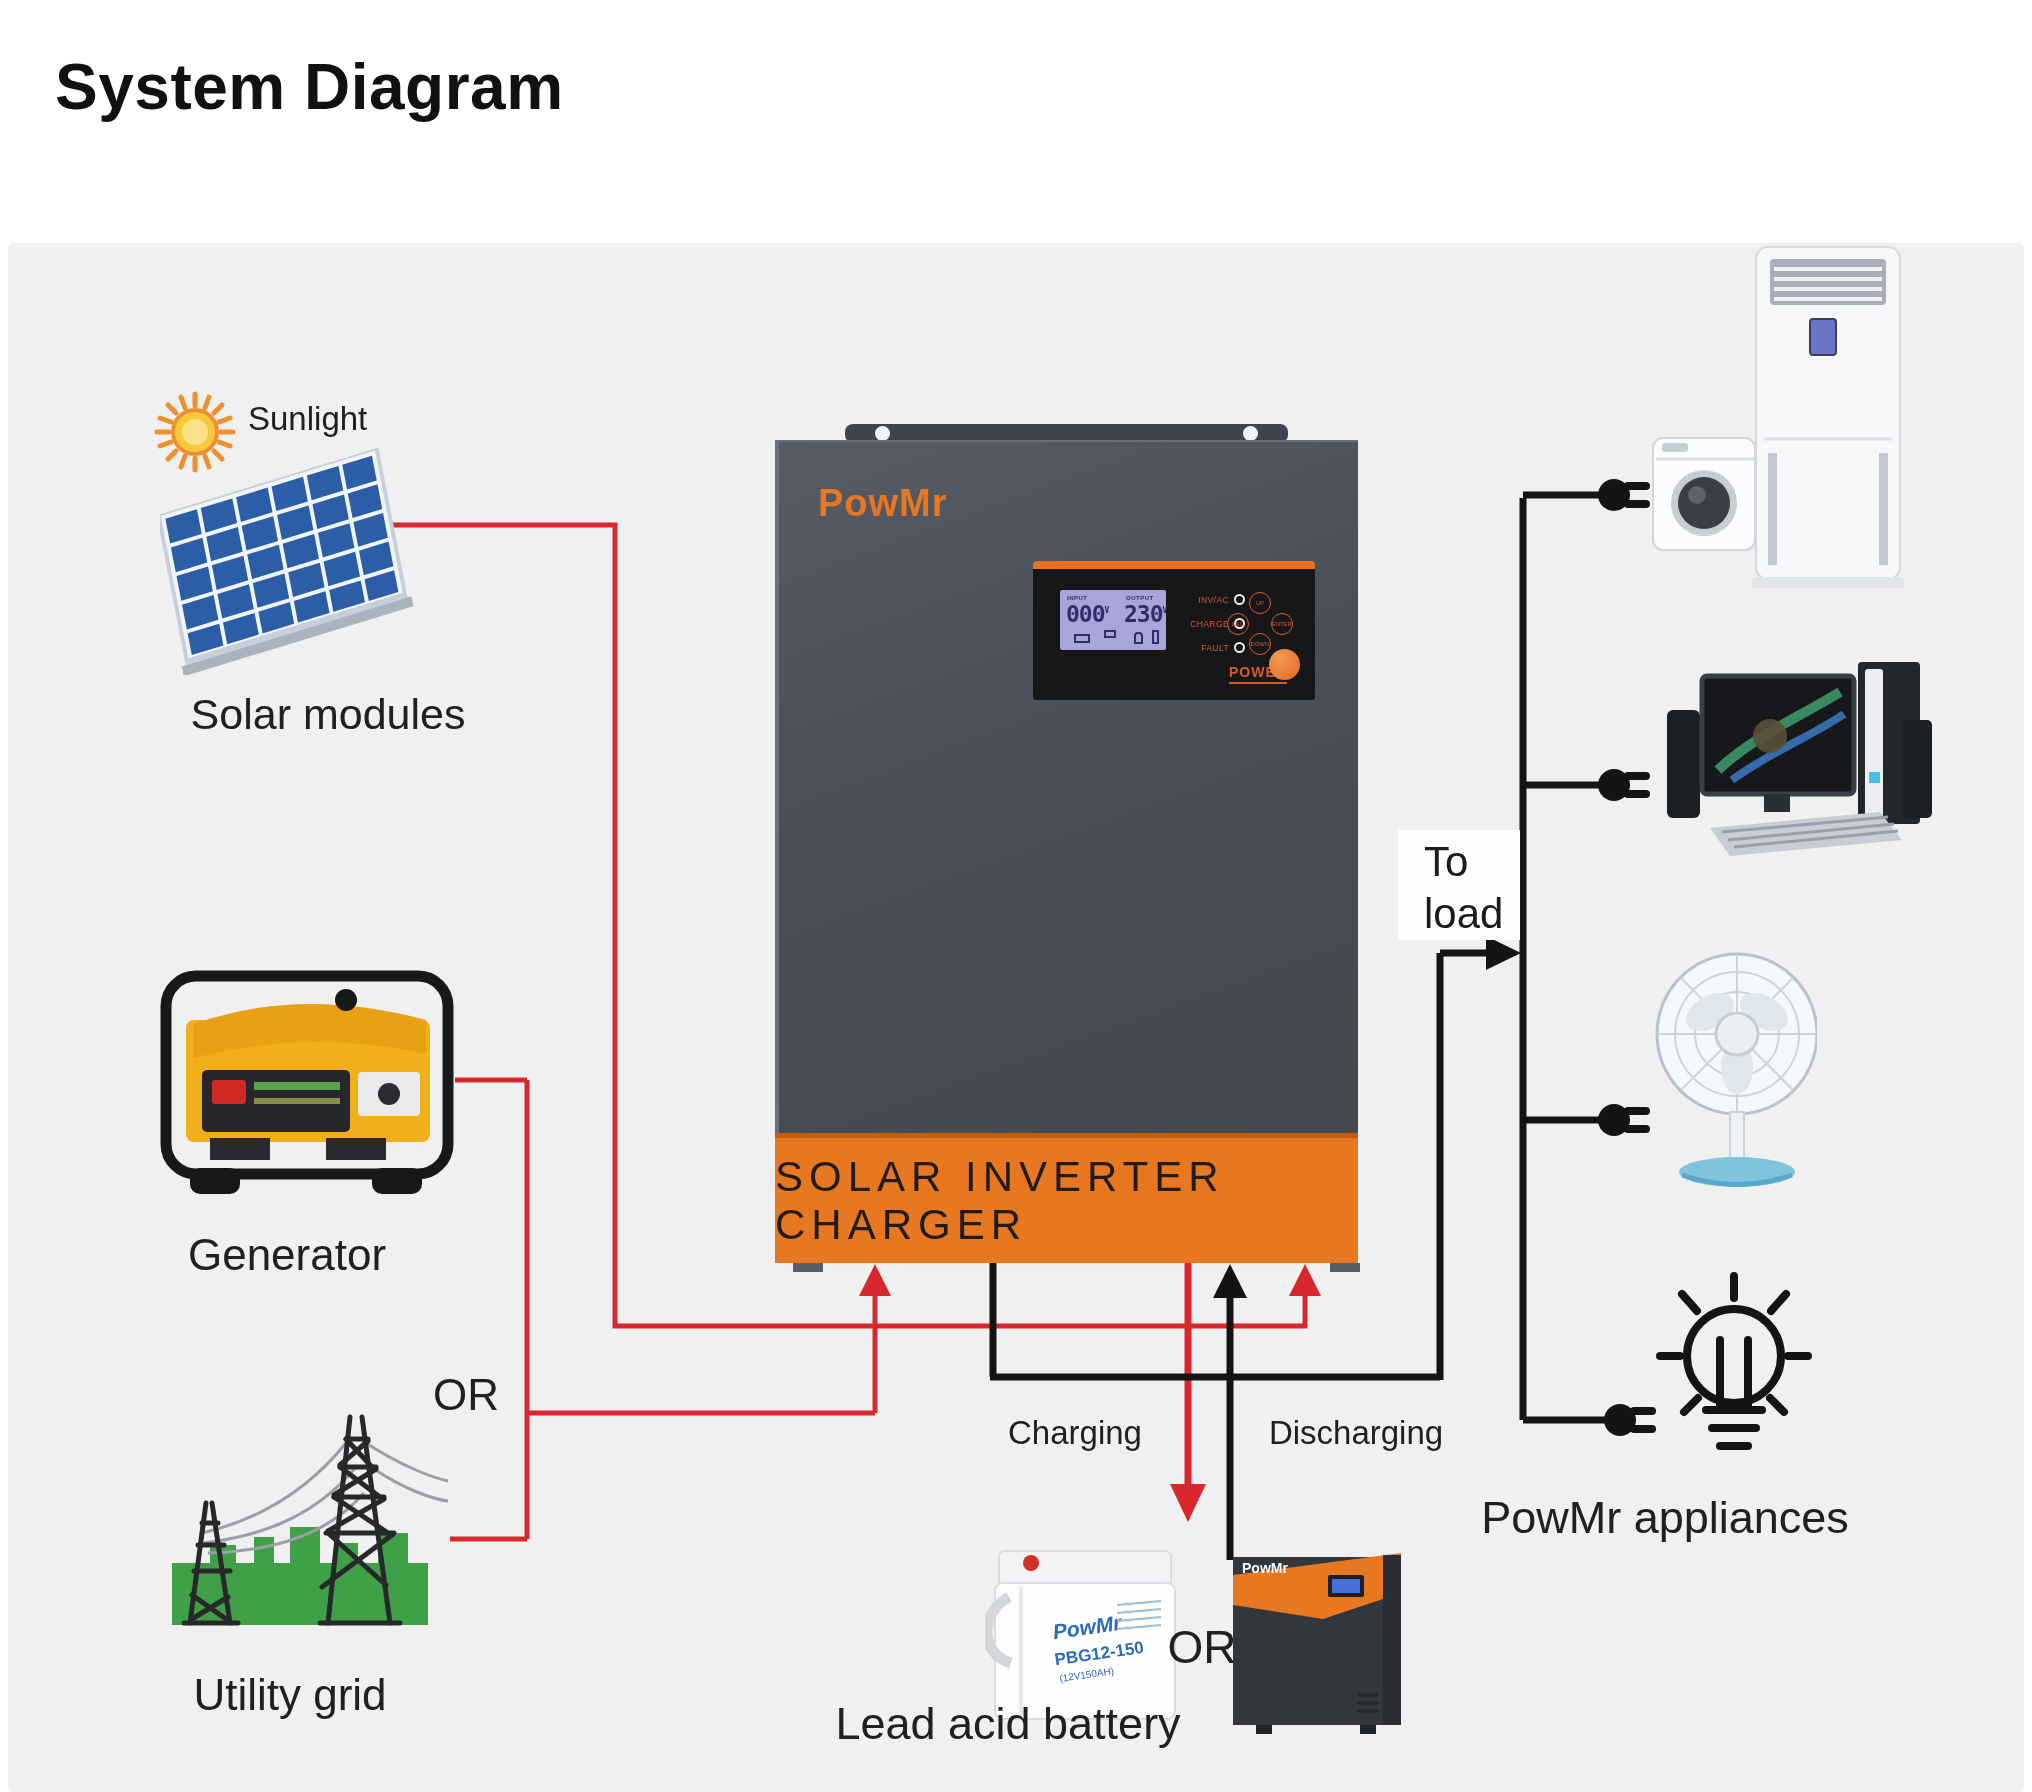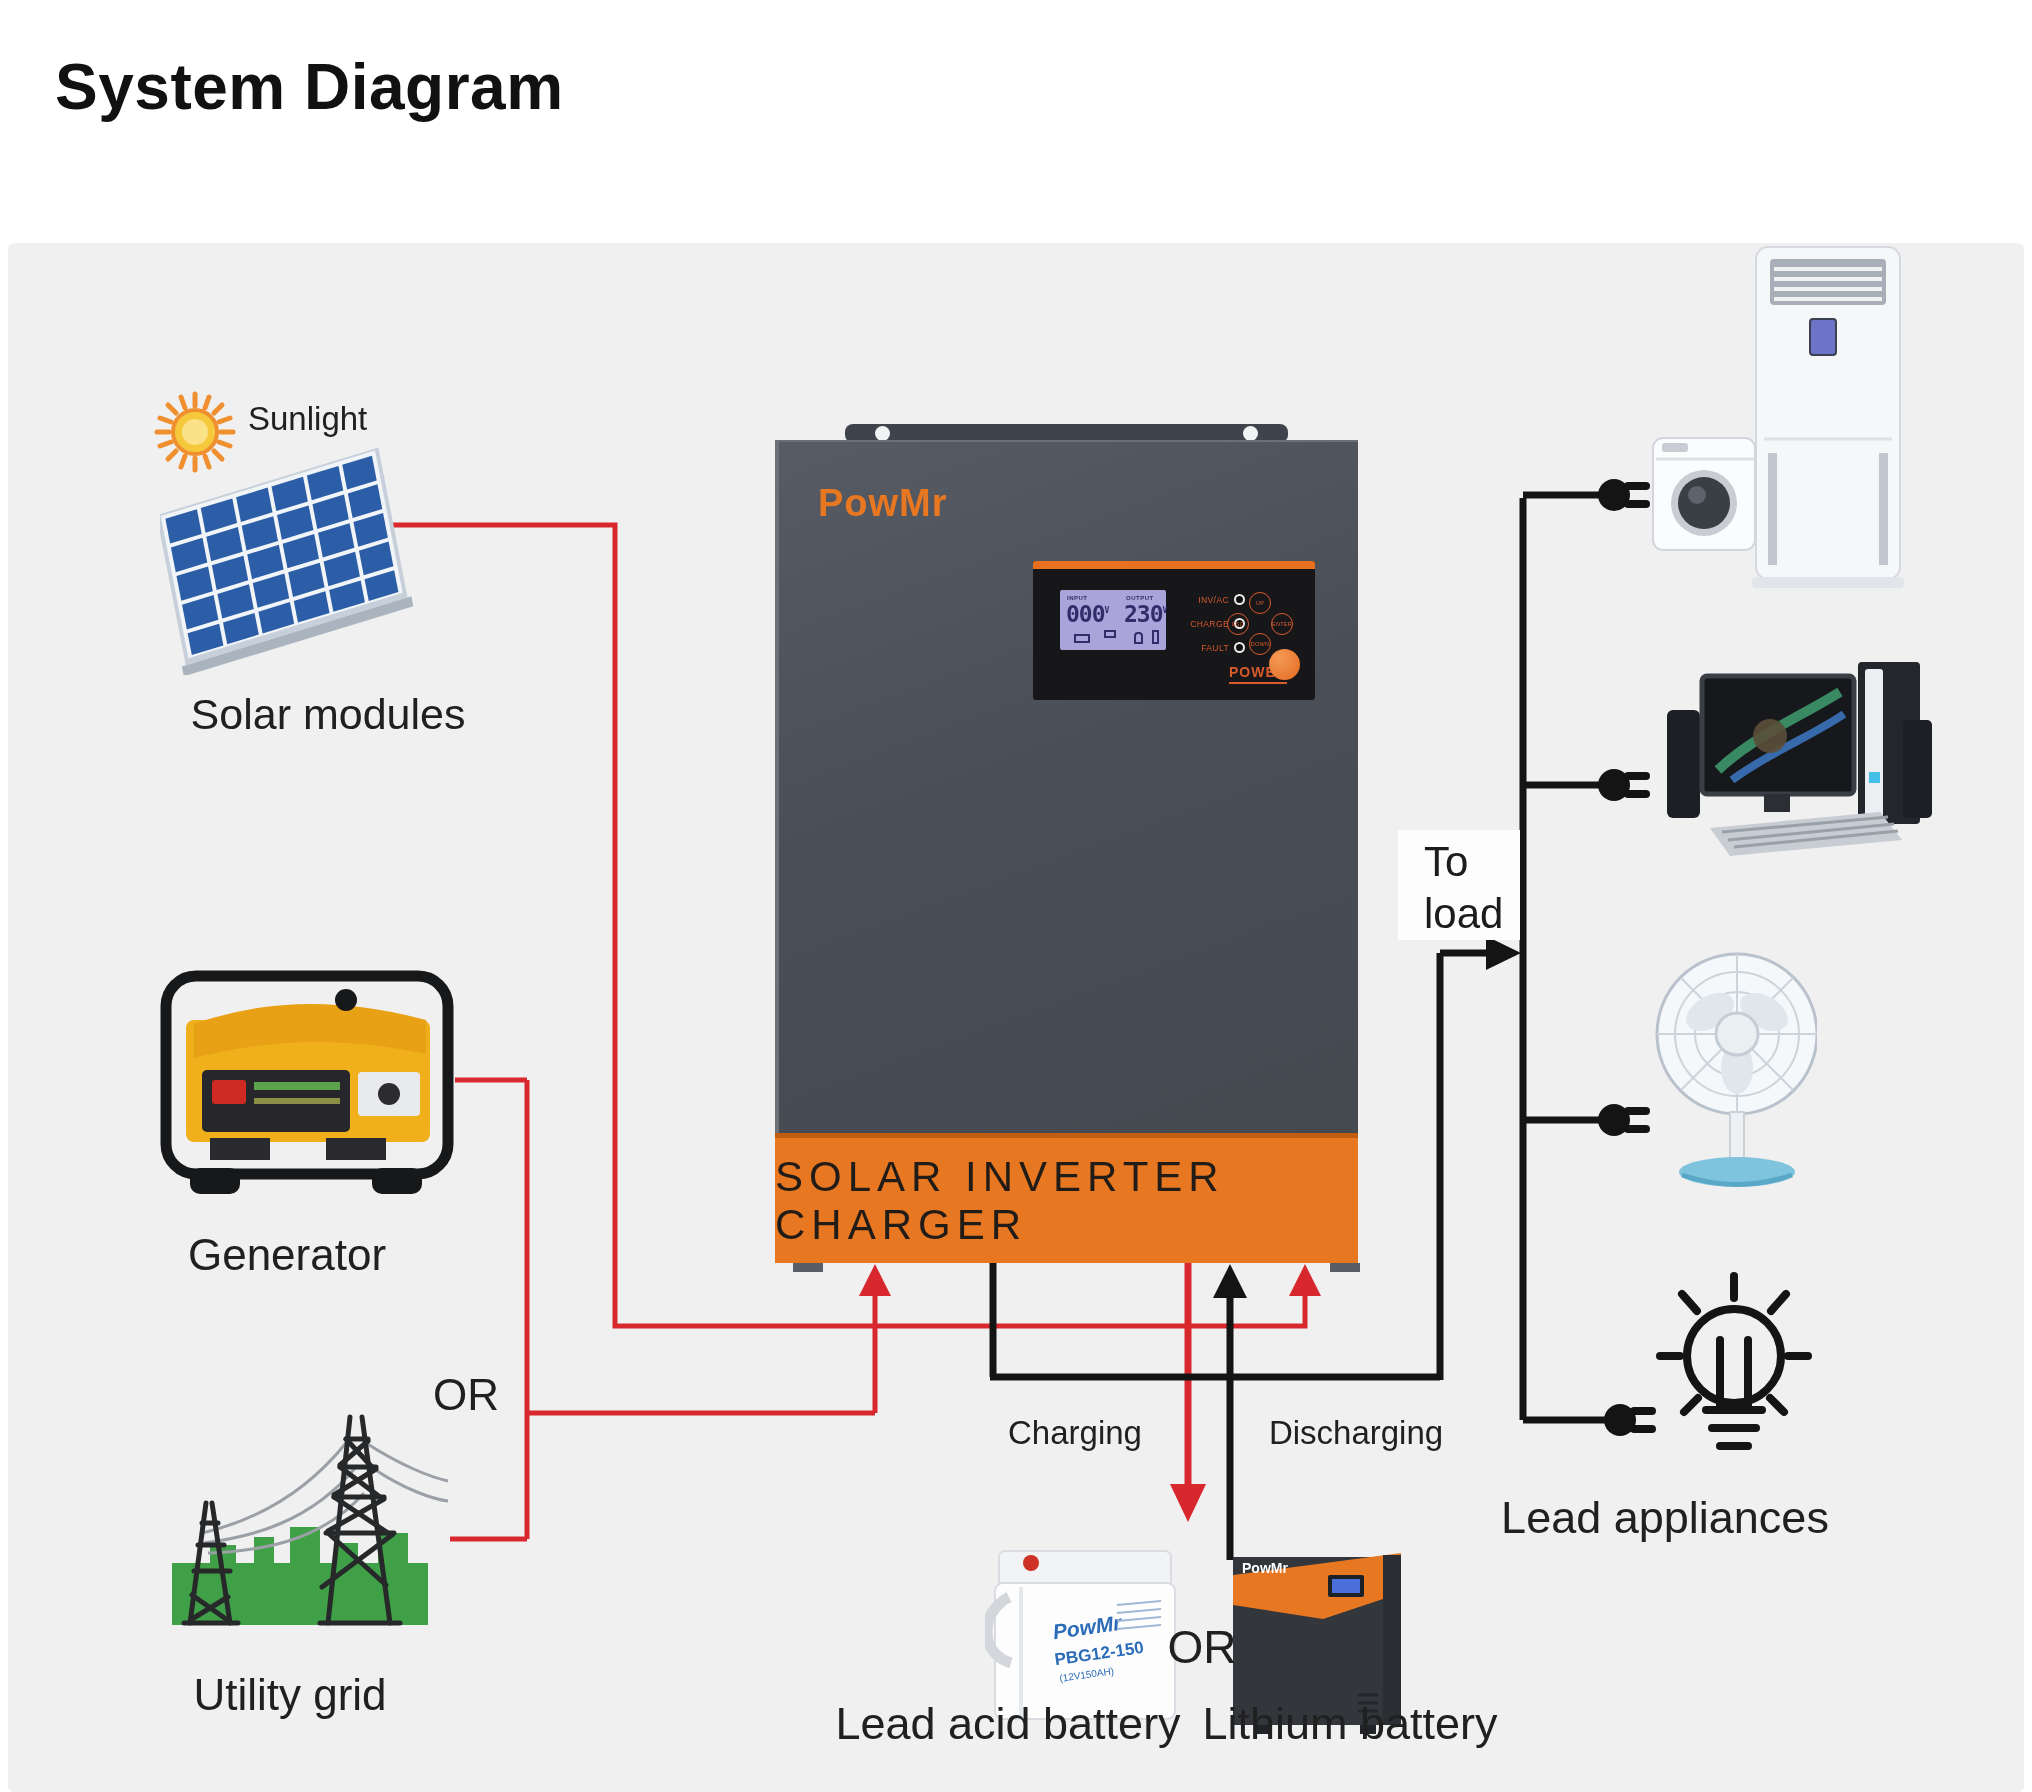--- a/index.html
+++ b/index.html
@@ -373,16 +373,15 @@
   <div id="toload-box"></div>
   <div id="toload-text">
     <div>To</div>
     <div>load</div>
   </div>
 
   <div class="lbl ctr" style="left:1075px;top:1414px;">Charging</div>
   <div class="lbl ctr" style="left:1356px;top:1414px;">Discharging</div>
   <div class="lbl ctr" style="left:1202px;top:1620px;font-size:46px;">OR</div>
   <div class="lbl ctr" style="left:984px;top:1698px;font-size:45px;margin-left:24px;">Lead acid battery</div>
-  <div class="lbl ctr" style="left:1350px;top:1698px;font-size:45px;">Lithium battery</div>
-  <div class="lbl ctr" style="left:1665px;top:1492px;font-size:45px;">Lead appliances</div>
+  <div class="lbl ctr" style="left:1665px;top:1492px;font-size:45px;">PowMr appliances</div>
 
 </div>
 
 </body></html>

